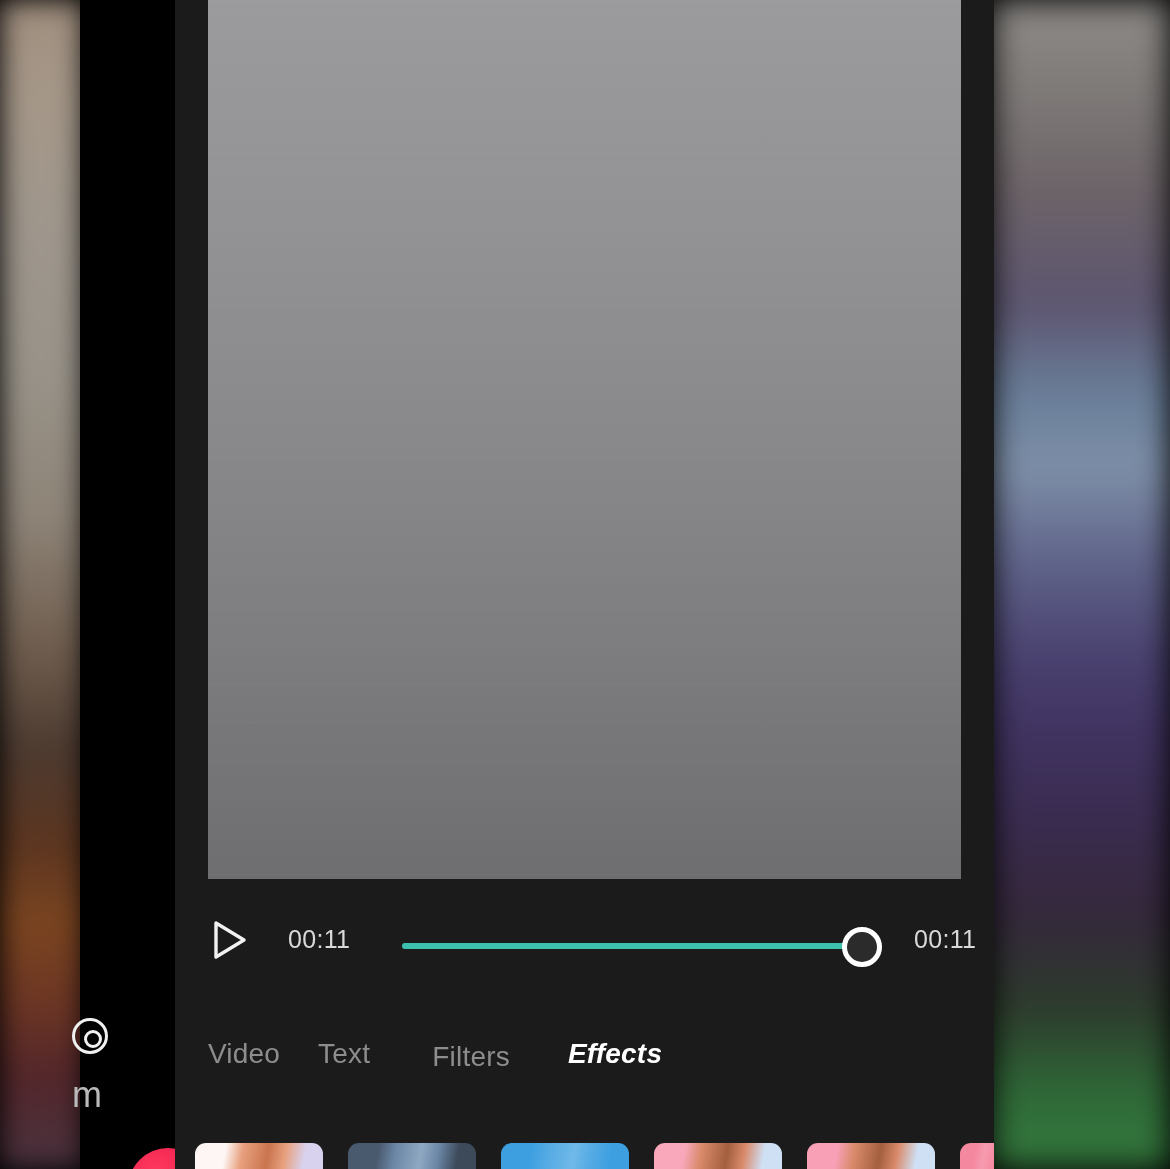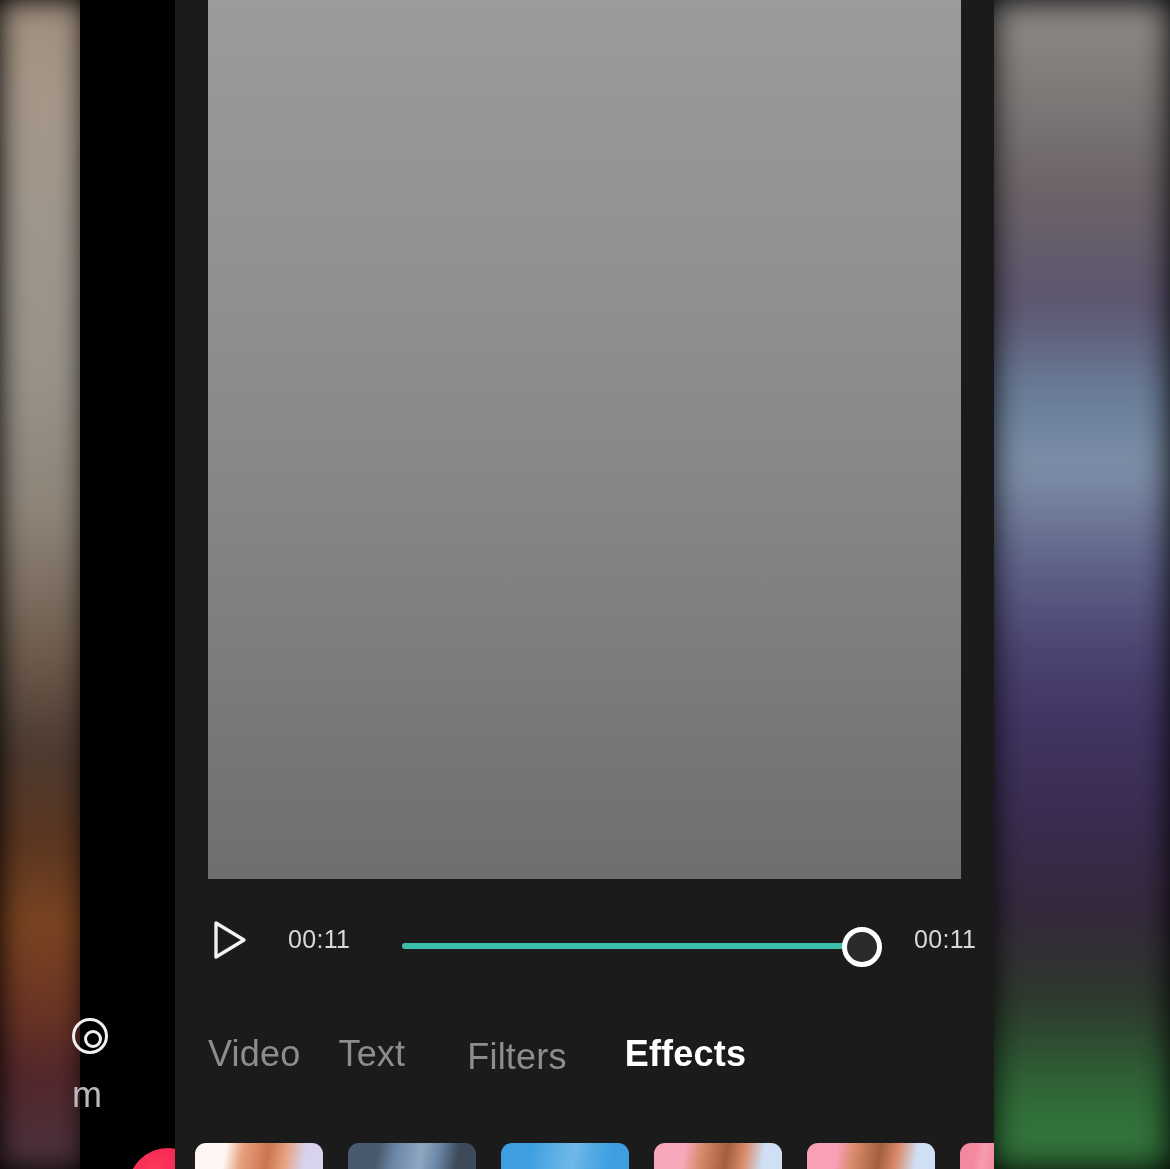--- a/index.html
+++ b/index.html
@@ -113,27 +113,27 @@
     border:5px solid #ffffff; border-radius:50%;
     background:#2b2b2b;
   }
 
   
   .tabs {
     position:absolute; left:0; top:1012px; width:819px; height:84px;
     display:flex; align-items:center;
   }
   .tab {
-    color:#8d8d8d; font-size:36px; letter-spacing:.2px;
+    color:#8d8d8d; font-size:28px; letter-spacing:.2px;
     white-space:nowrap; padding:0 0;
   }
   .tab.tab-video   { margin-left:33px; }
   .tab.tab-text    { margin-left:38px; }
   .tab.tab-filters { margin-left:62px;margin-top:6px; }
-  .tab.tab-effects { margin-left:58px; color:#ffffff; font-weight:bold; }
+  .tab.tab-effects { margin-left:58px; color:#ffffff; font-weight:bold;font-style:italic; }
 
   
   .effects-row {
     position:absolute; left:0; top:1143px; width:819px; height:26px;
     display:flex; align-items:flex-start; gap:25px; padding-left:20px;
     overflow:hidden;
   }
   .effect-thumb {
     flex:0 0 auto; width:128px; height:90px; border-radius:11px;
     overflow:hidden; position:relative;

